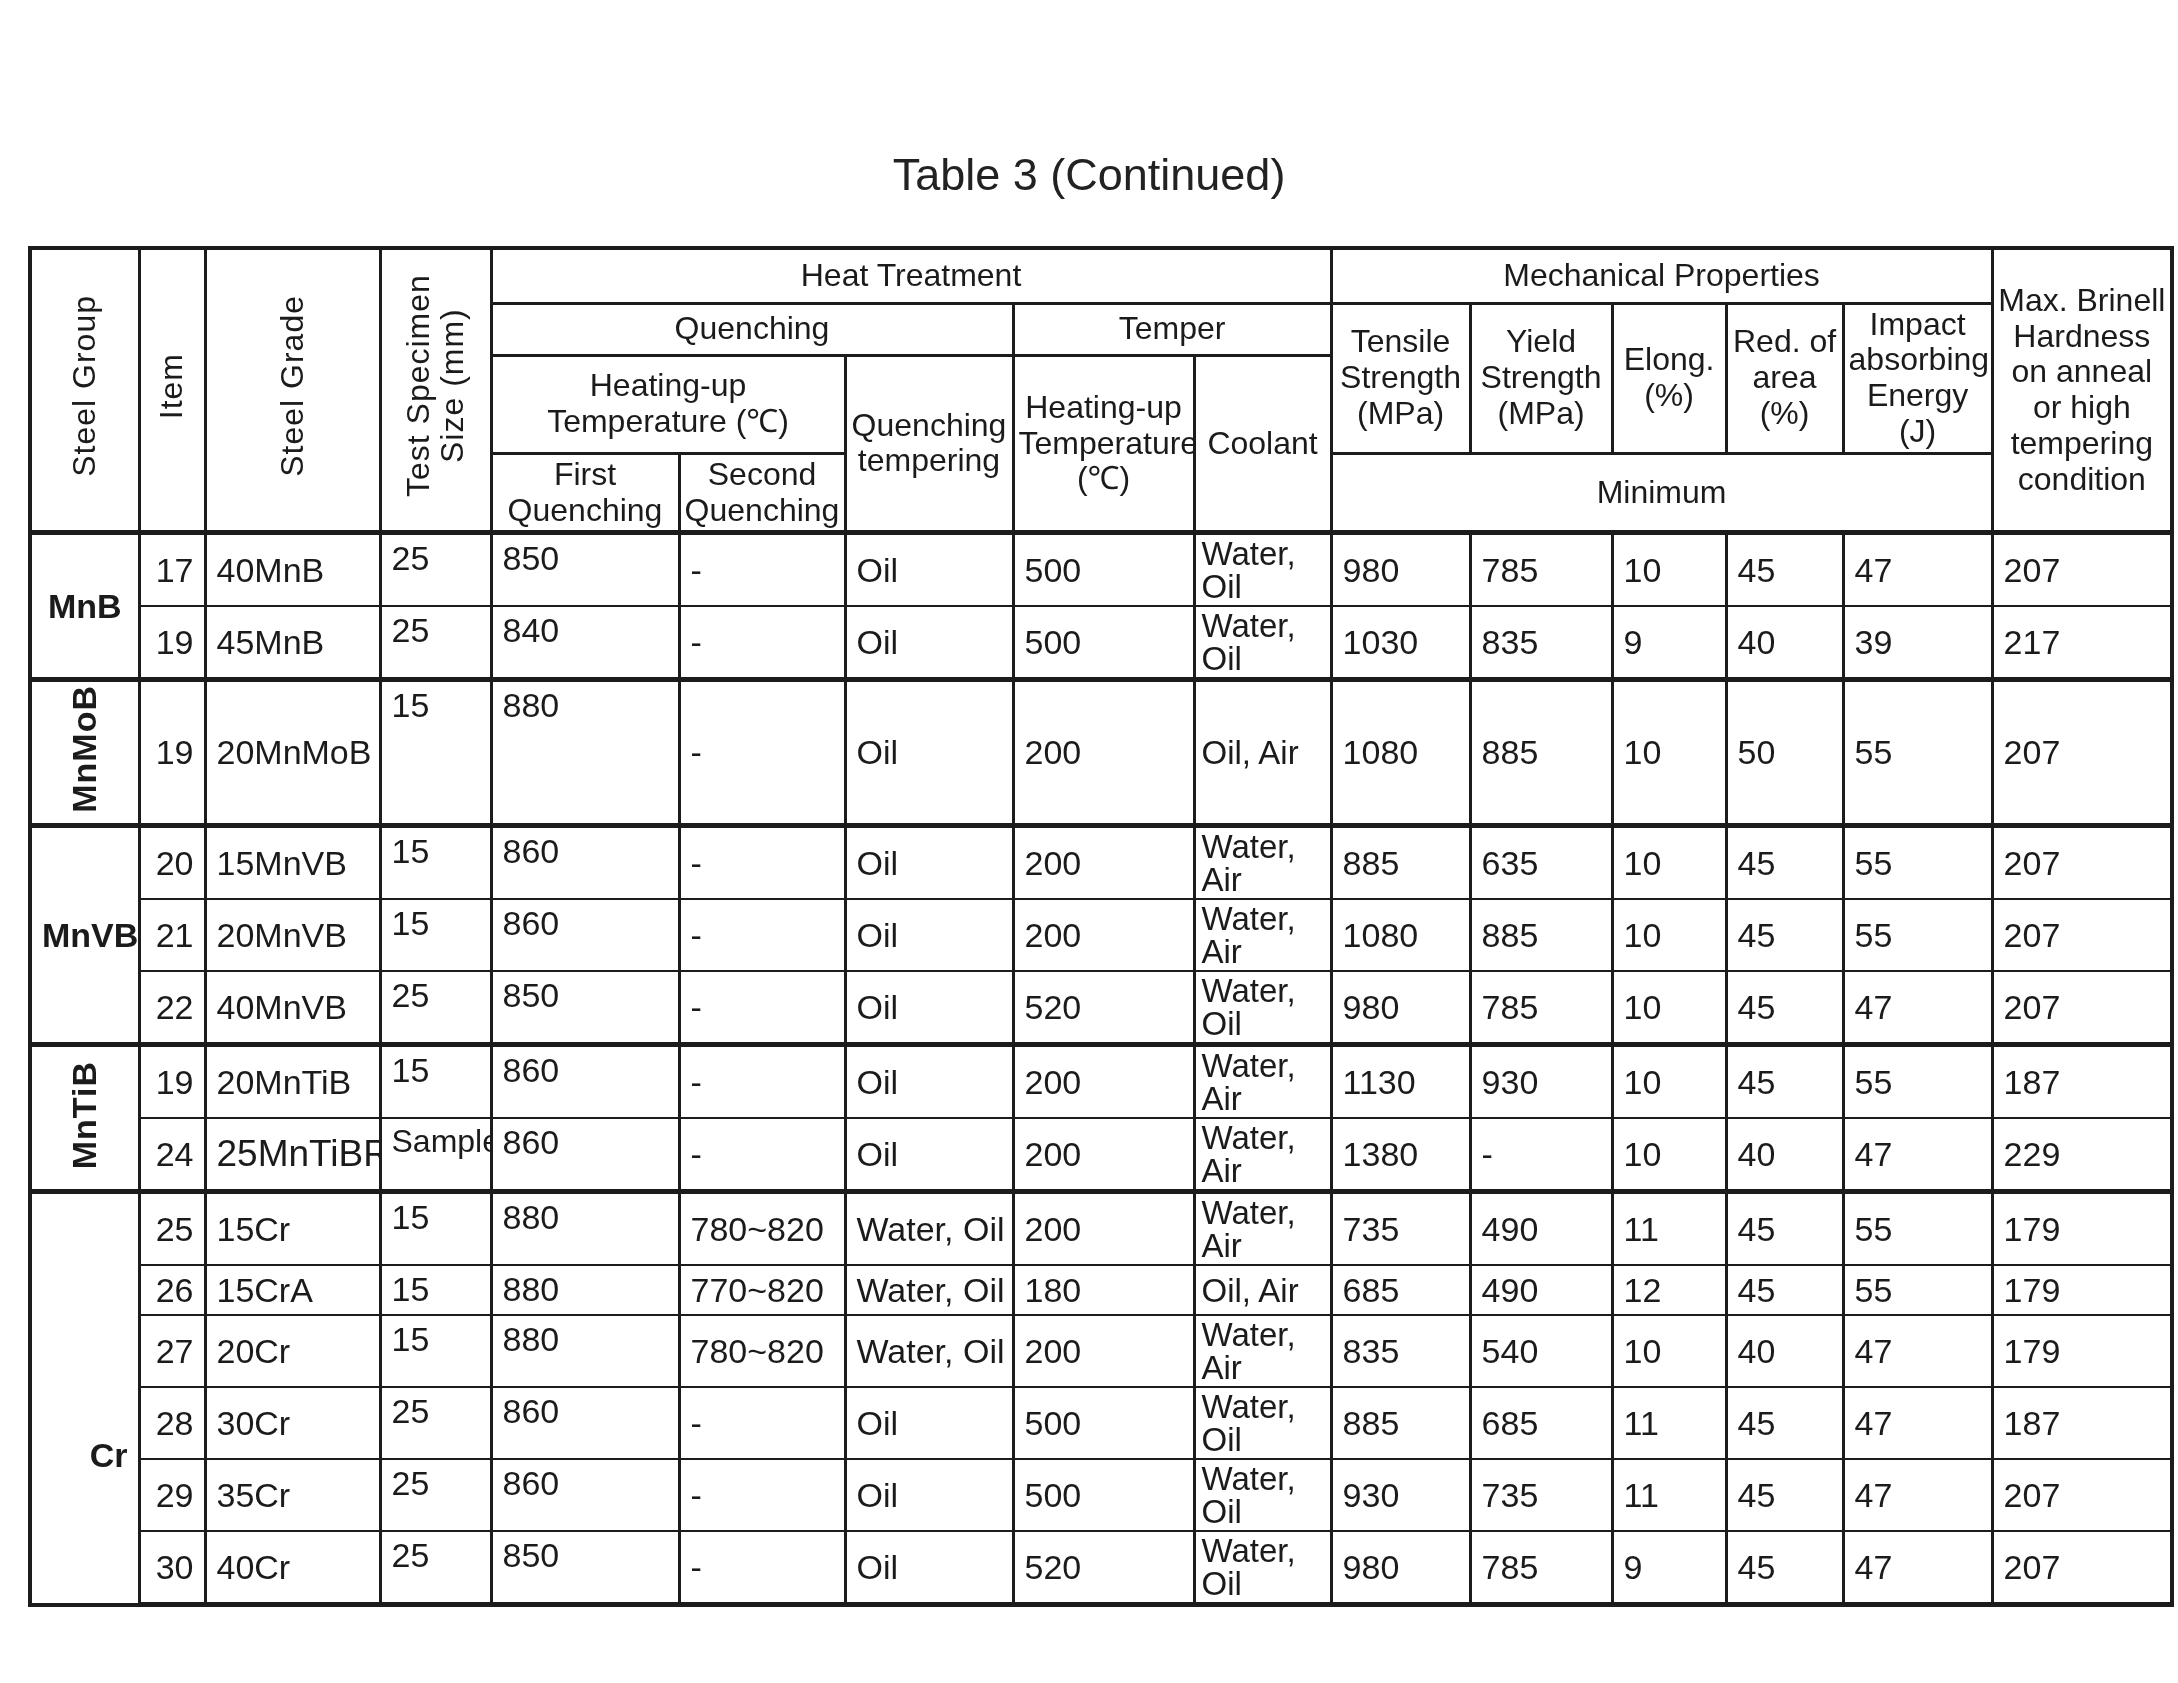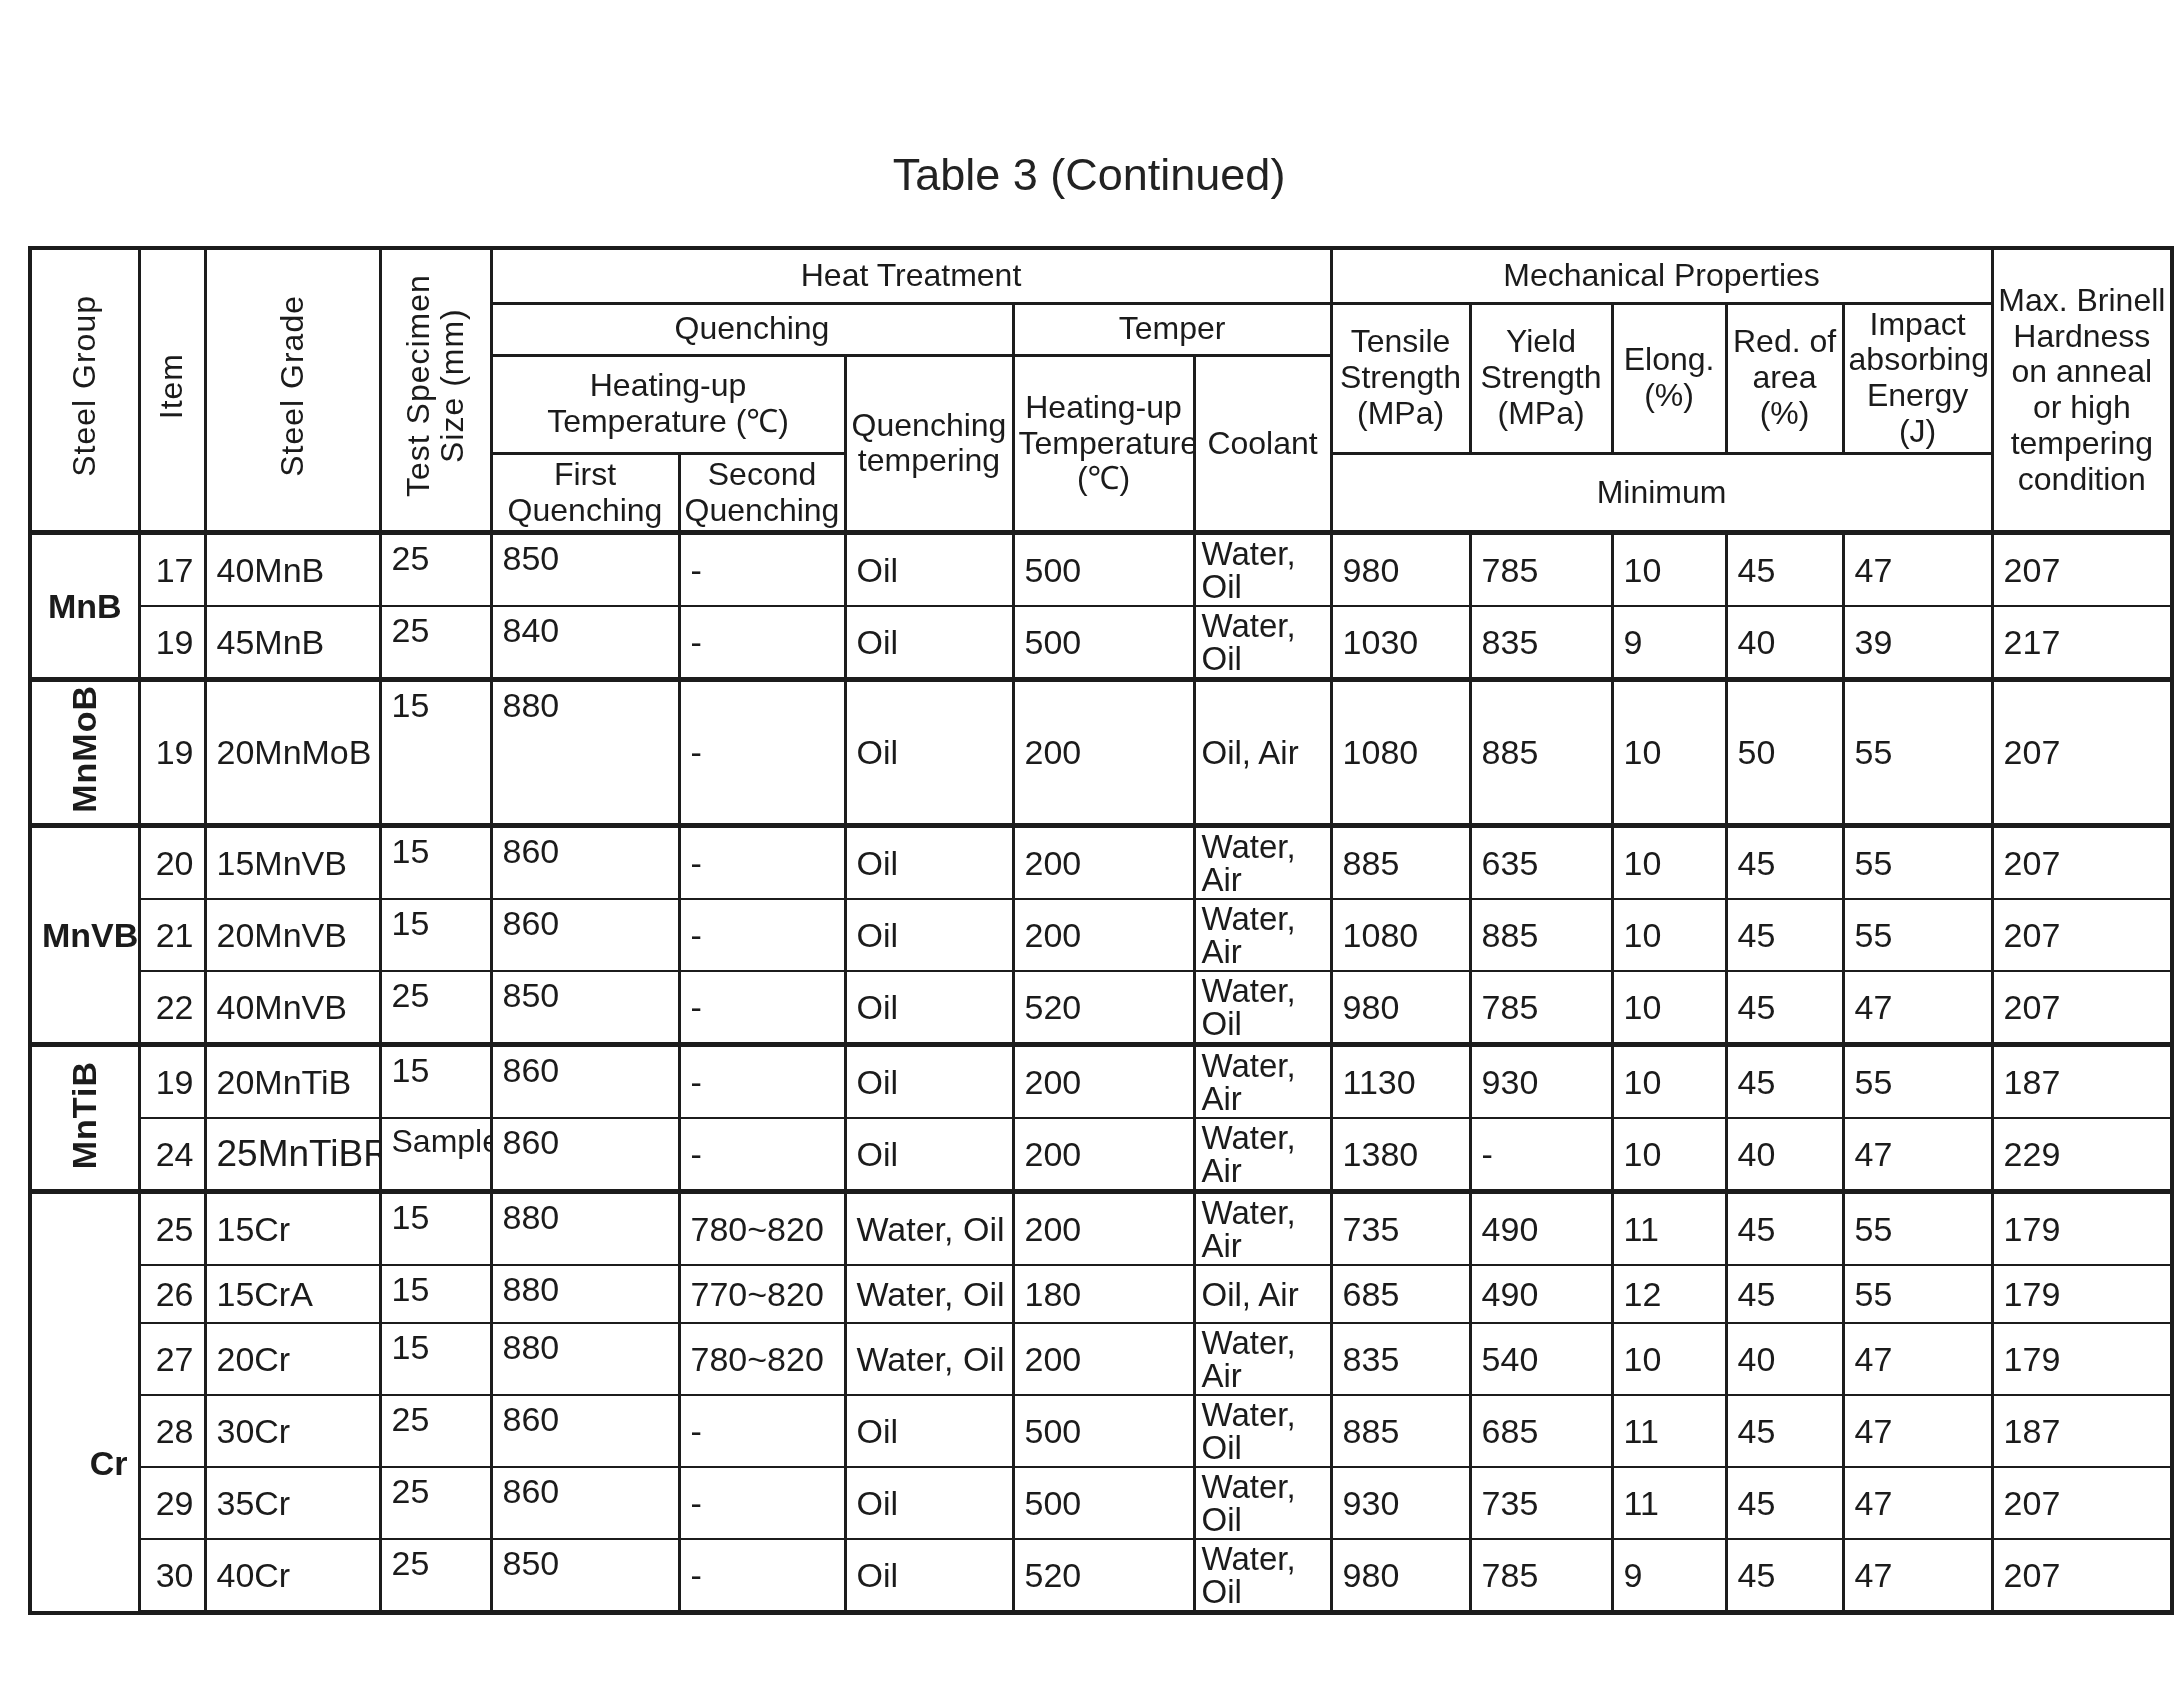--- a/index.html
+++ b/index.html
@@ -243,21 +243,21 @@
       <td class="nowrap">Water, Oil</td>
       <td>200</td>
       <td class="coolant">Water, Air</td>
       <td>735</td>
       <td>490</td>
       <td>11</td>
       <td>45</td>
       <td>55</td>
       <td>179</td>
     </tr>
-    <tr style="height:58px">
+    <tr style="height:50px">
       <td class="ctr">26</td>
       <td class="nowrap">15CrA</td>
       <td class="vtop">15</td>
       <td class="vtop">880</td>
       <td>770~820</td>
       <td class="nowrap">Water, Oil</td>
       <td>180</td>
       <td class="coolant">Oil, Air</td>
       <td>685</td>
       <td>490</td>

